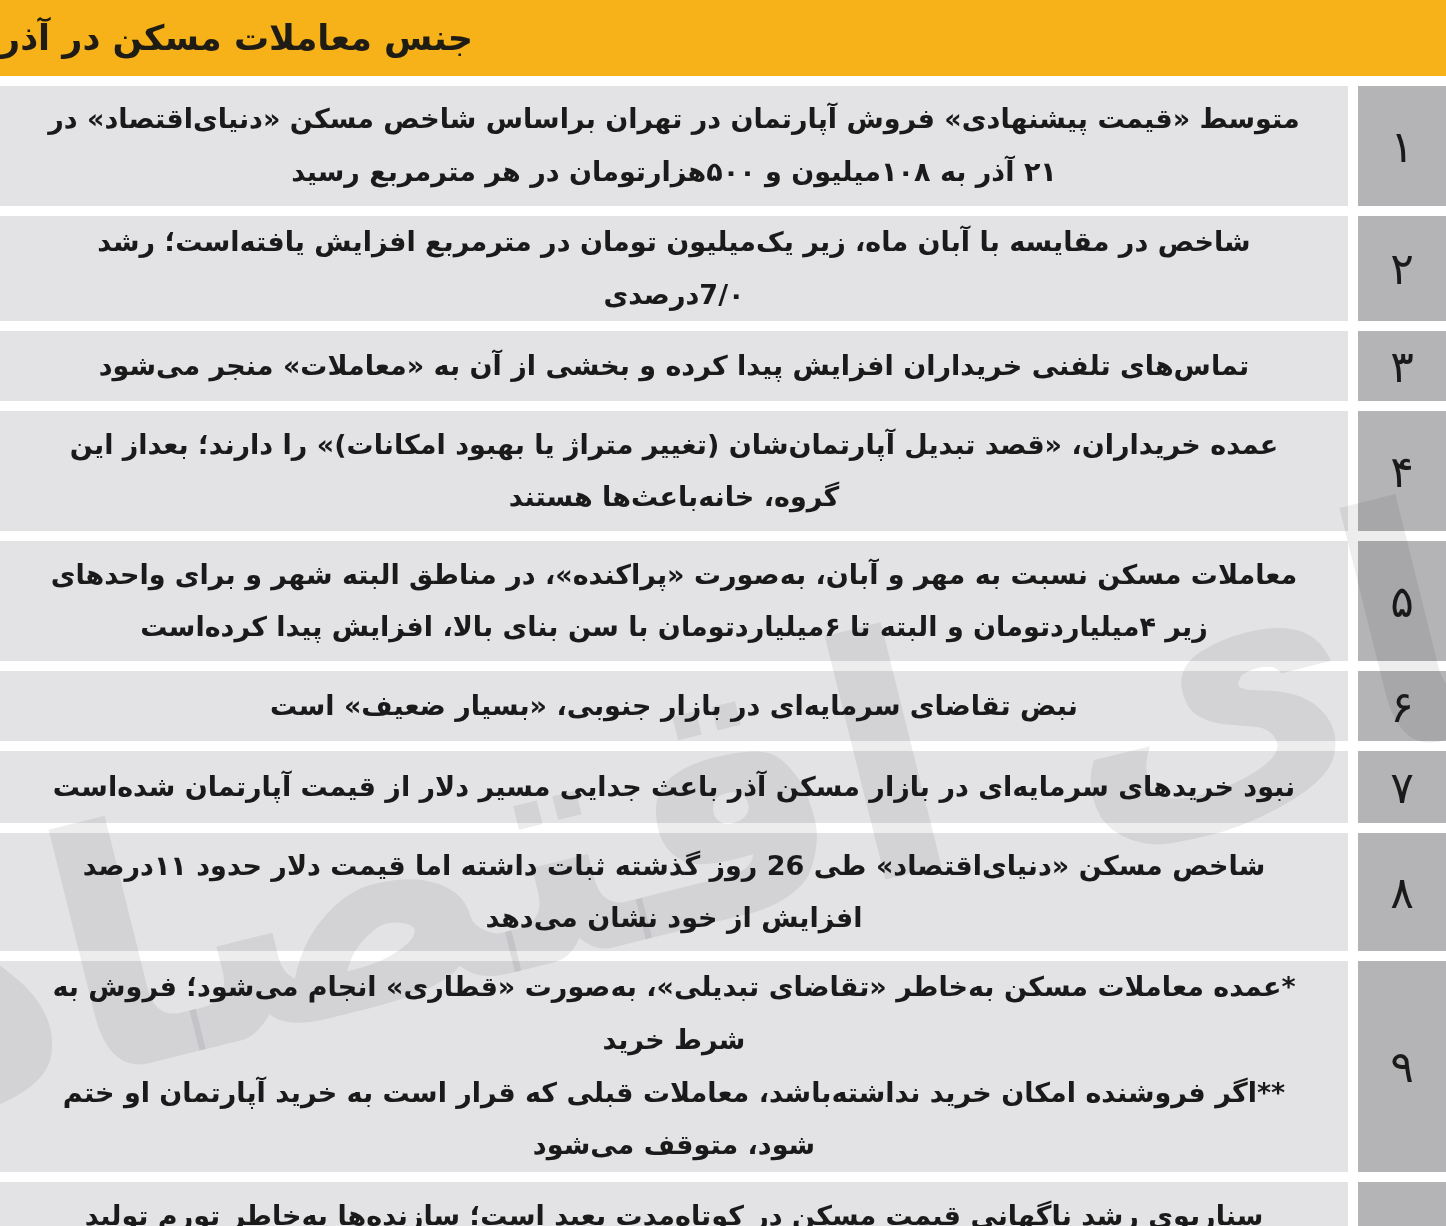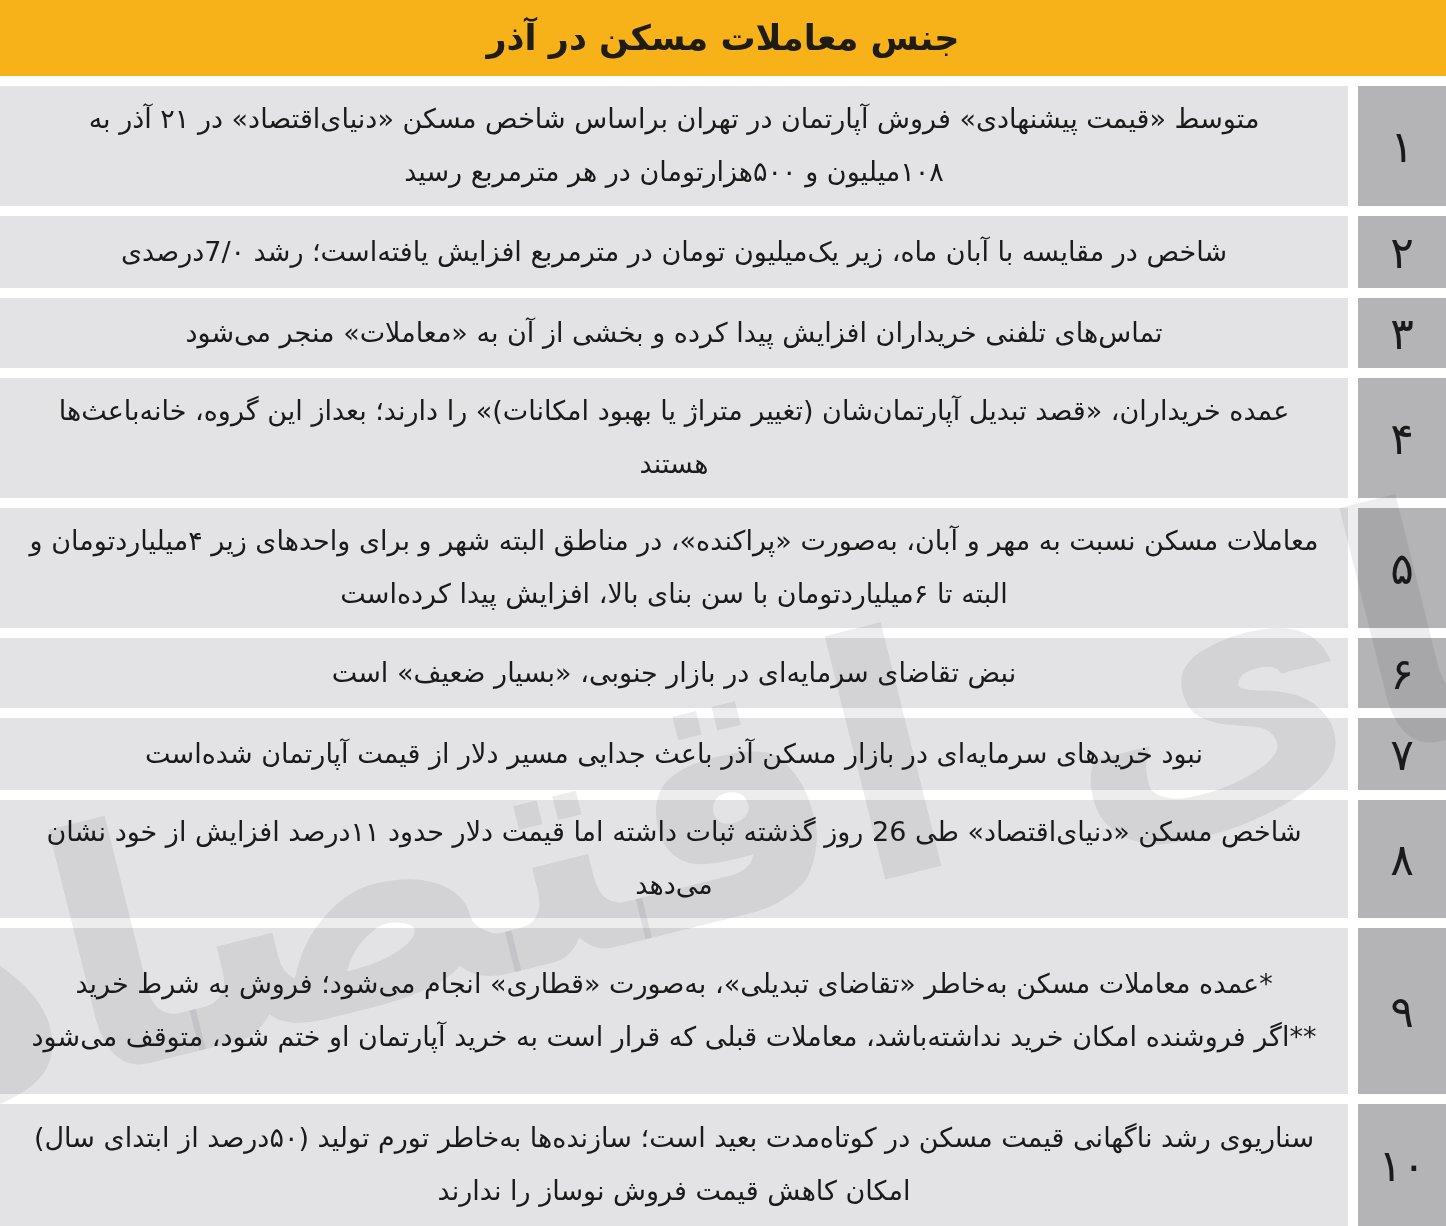--- a/index.html
+++ b/index.html
@@ -9,21 +9,21 @@
     background:#ffffff;
     overflow:hidden;
     direction:rtl;
     display:flex;flex-direction:column;row-gap:10px;
     font-family:"DejaVu Sans", sans-serif;
     color:var(--text,#1A1A1A);
   }
   .hdr{
     flex:0 0 76px;
     background:var(--header-bg,#F7B219);
-    display:flex;align-items:center;justify-content:center;
+    display:flex;align-items:center;justify-content:flex-end;
   }
   .hdr h1{
     margin:0;
     font-size:35px;font-weight:bold;
     color:var(--header-text,#1E1C14);
     letter-spacing:0;
   }
   .row{
     display:flex;flex-direction:row;column-gap:10px;
     flex:0 0 auto;
@@ -34,21 +34,21 @@
     display:flex;align-items:center;justify-content:center;
     font-size:44px;
     color:var(--text,#1A1A1A);
   }
   .txt{
     flex:1 1 auto;
     background:var(--row-bg,#E3E3E5);
     display:flex;align-items:center;justify-content:center;
     text-align:center;
     padding:0 28px;
-    font-size:27px;font-weight:normal;
+    font-size:27px;font-weight:bold;
     line-height:1.95;
     white-space:pre-line;
     color:var(--text,#1A1A1A);
   }
   .watermark{
     position:absolute;
     left:-140px;top:570px;
     font-size:330px;font-weight:bold;
     color:rgba(25,25,35,0.08);
     transform:rotate(-14deg);

